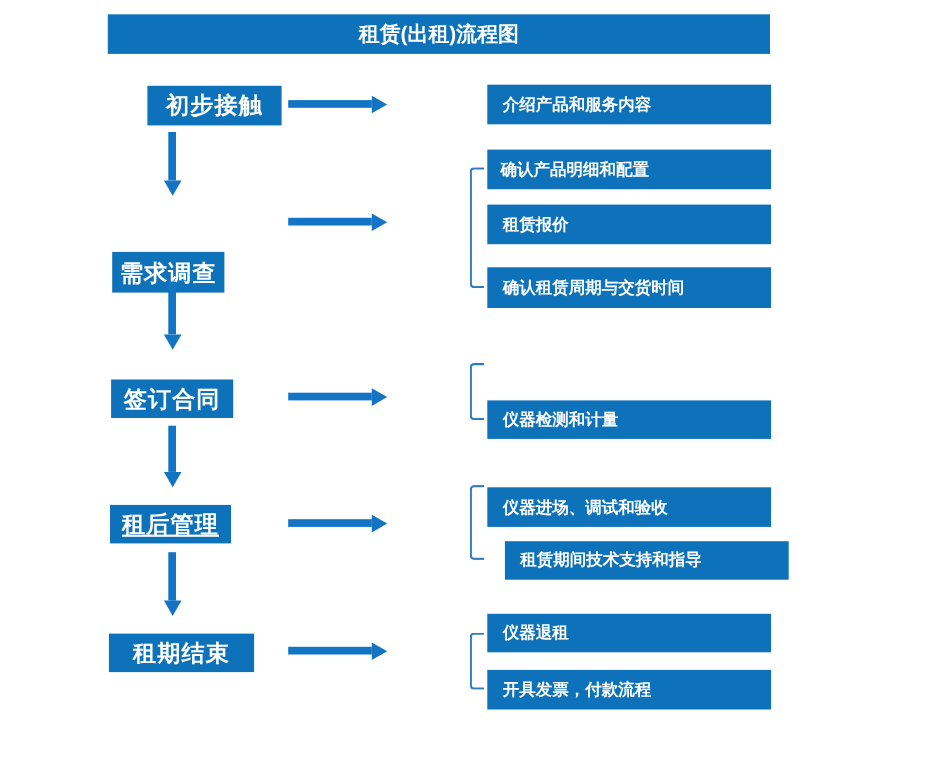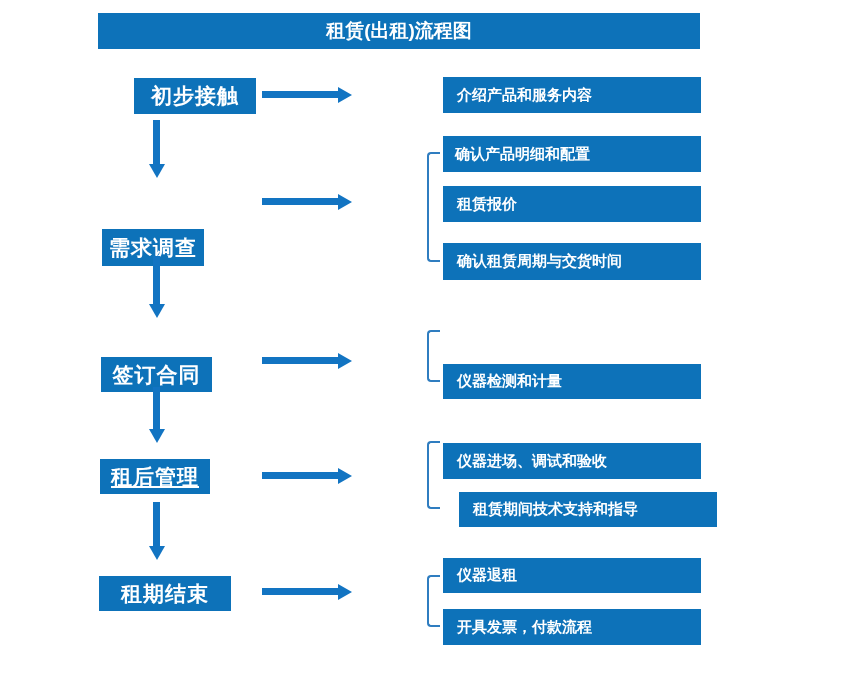--- a/index.html
+++ b/index.html
@@ -104,21 +104,21 @@
 </style>
 </head>
 <body>
 
 <div class="canvas">
 
   <div class="title-bar">租赁(出租)流程图</div>
 
   <div class="step-box" style="left:103px; top:78px;  width:122px; height:36px;margin-left:31px;">初步接触</div>
   <div class="step-box" style="left:102px; top:185px; width:102px; height:37px;margin-top:44px;">需求调查</div>
-  <div class="step-box" style="left:101px; top:345px; width:111px; height:35px;margin-top:12px;">签订合同</div>
+  <div class="step-box" style="left:101px; top:345px; width:111px; height:35px;">签订合同</div>
   <div class="step-box" style="left:100px; top:459px; width:110px; height:35px;text-decoration:underline;">租后管理</div>
   <div class="step-box" style="left:99px;  top:576px; width:132px; height:35px;">租期结束</div>
 
   <div class="arrow-down" style="left:149px; top:120px; height:58px;"></div>
   <div class="arrow-down" style="left:149px; top:256px; height:62px;"></div>
   <div class="arrow-down" style="left:149px; top:387px; height:56px;"></div>
   <div class="arrow-down" style="left:149px; top:502px; height:58px;"></div>
 
   <div class="arrow-right" style="left:262px; top:87px;"></div>
   <div class="arrow-right" style="left:262px; top:194px;"></div>

